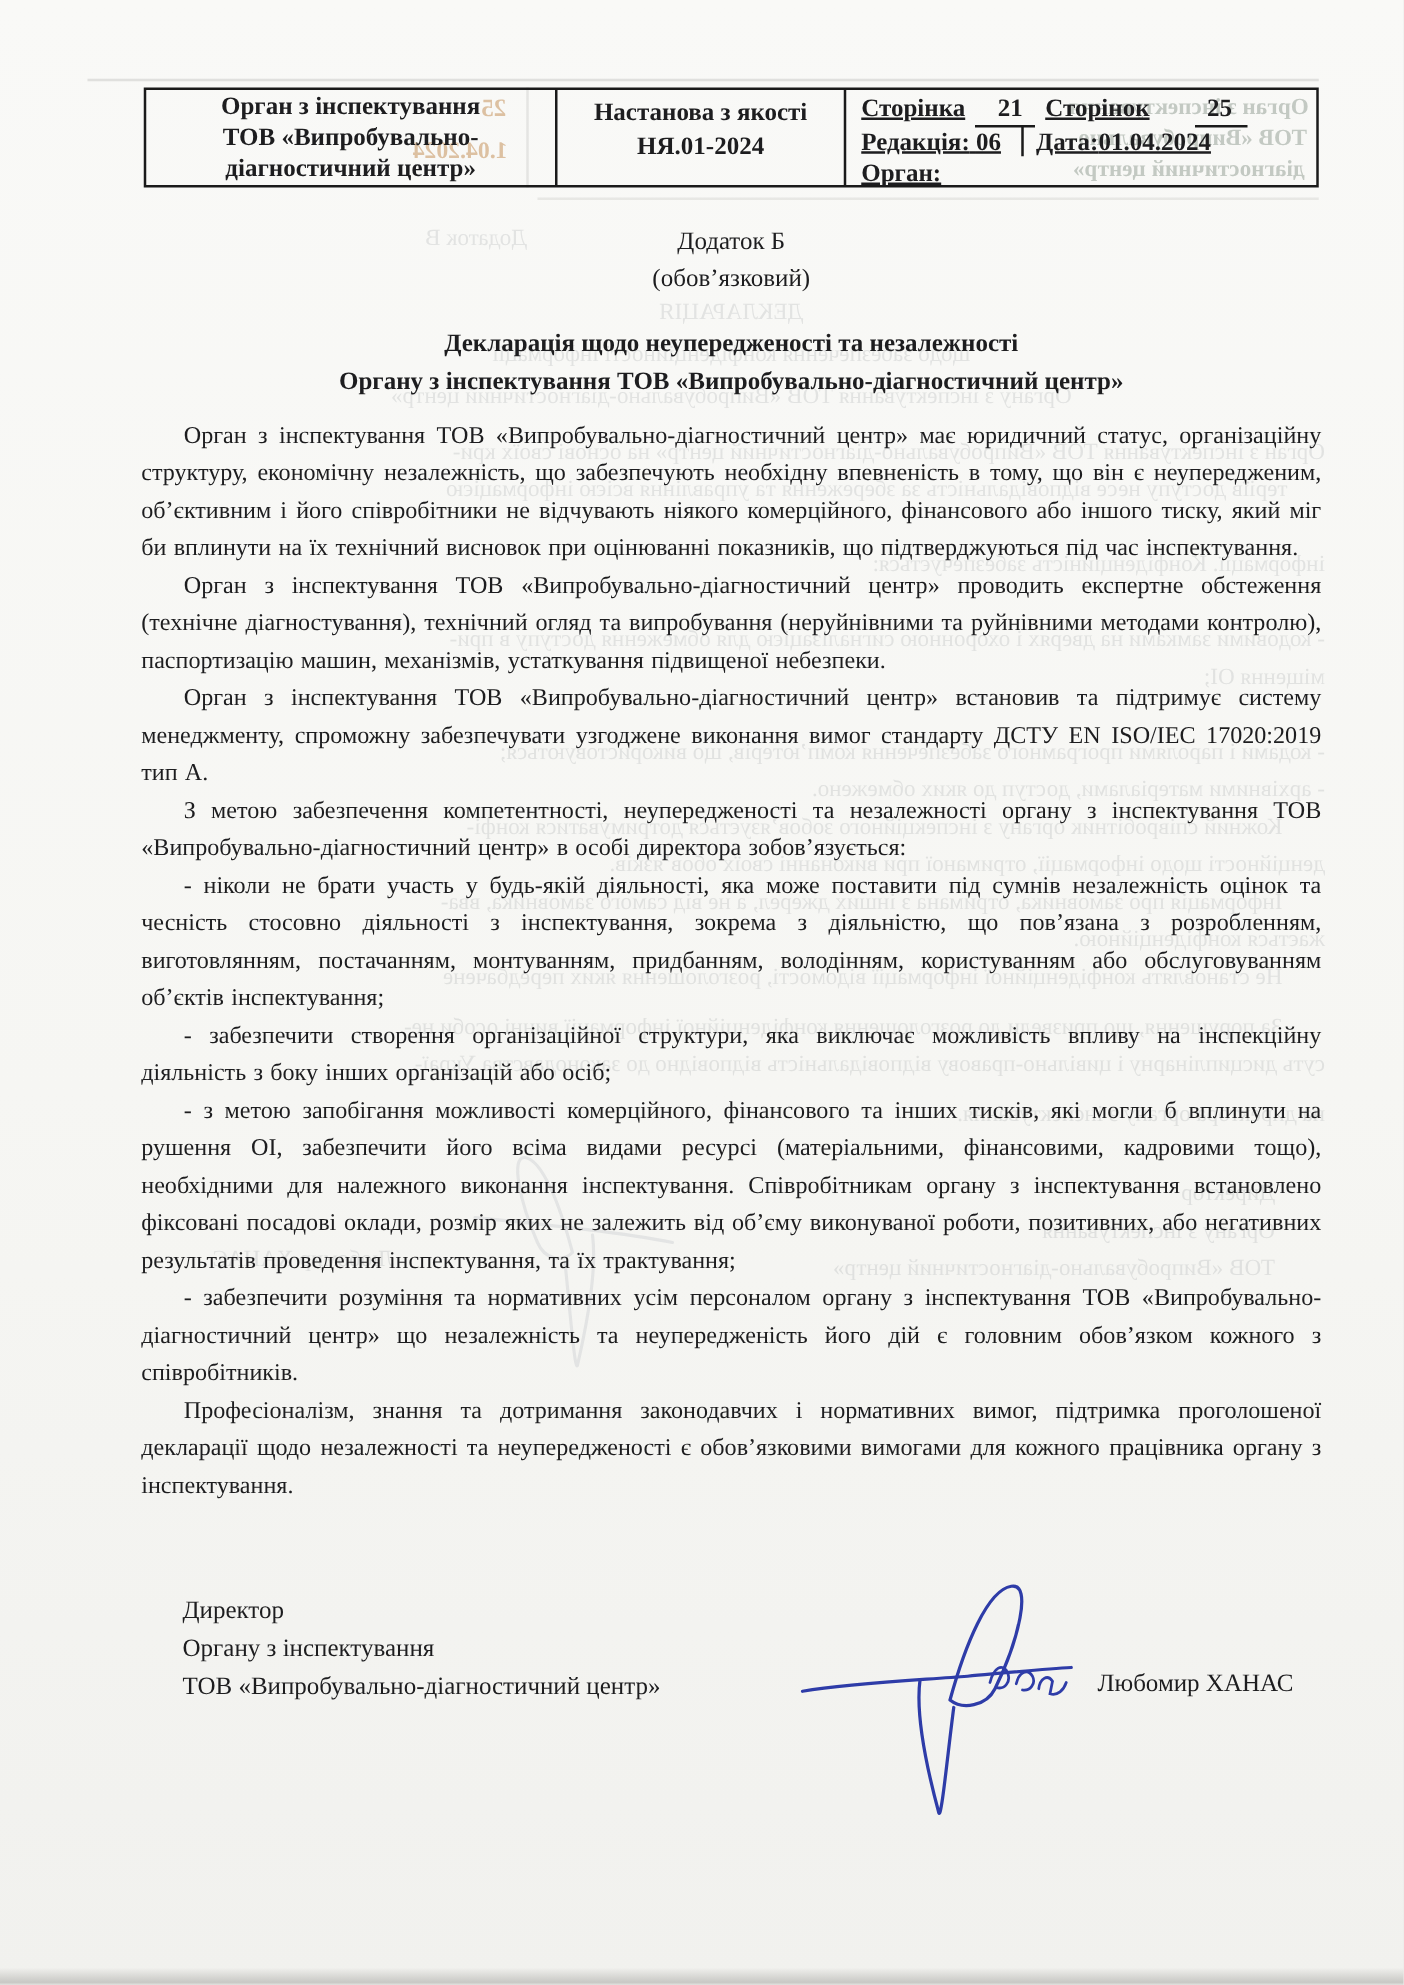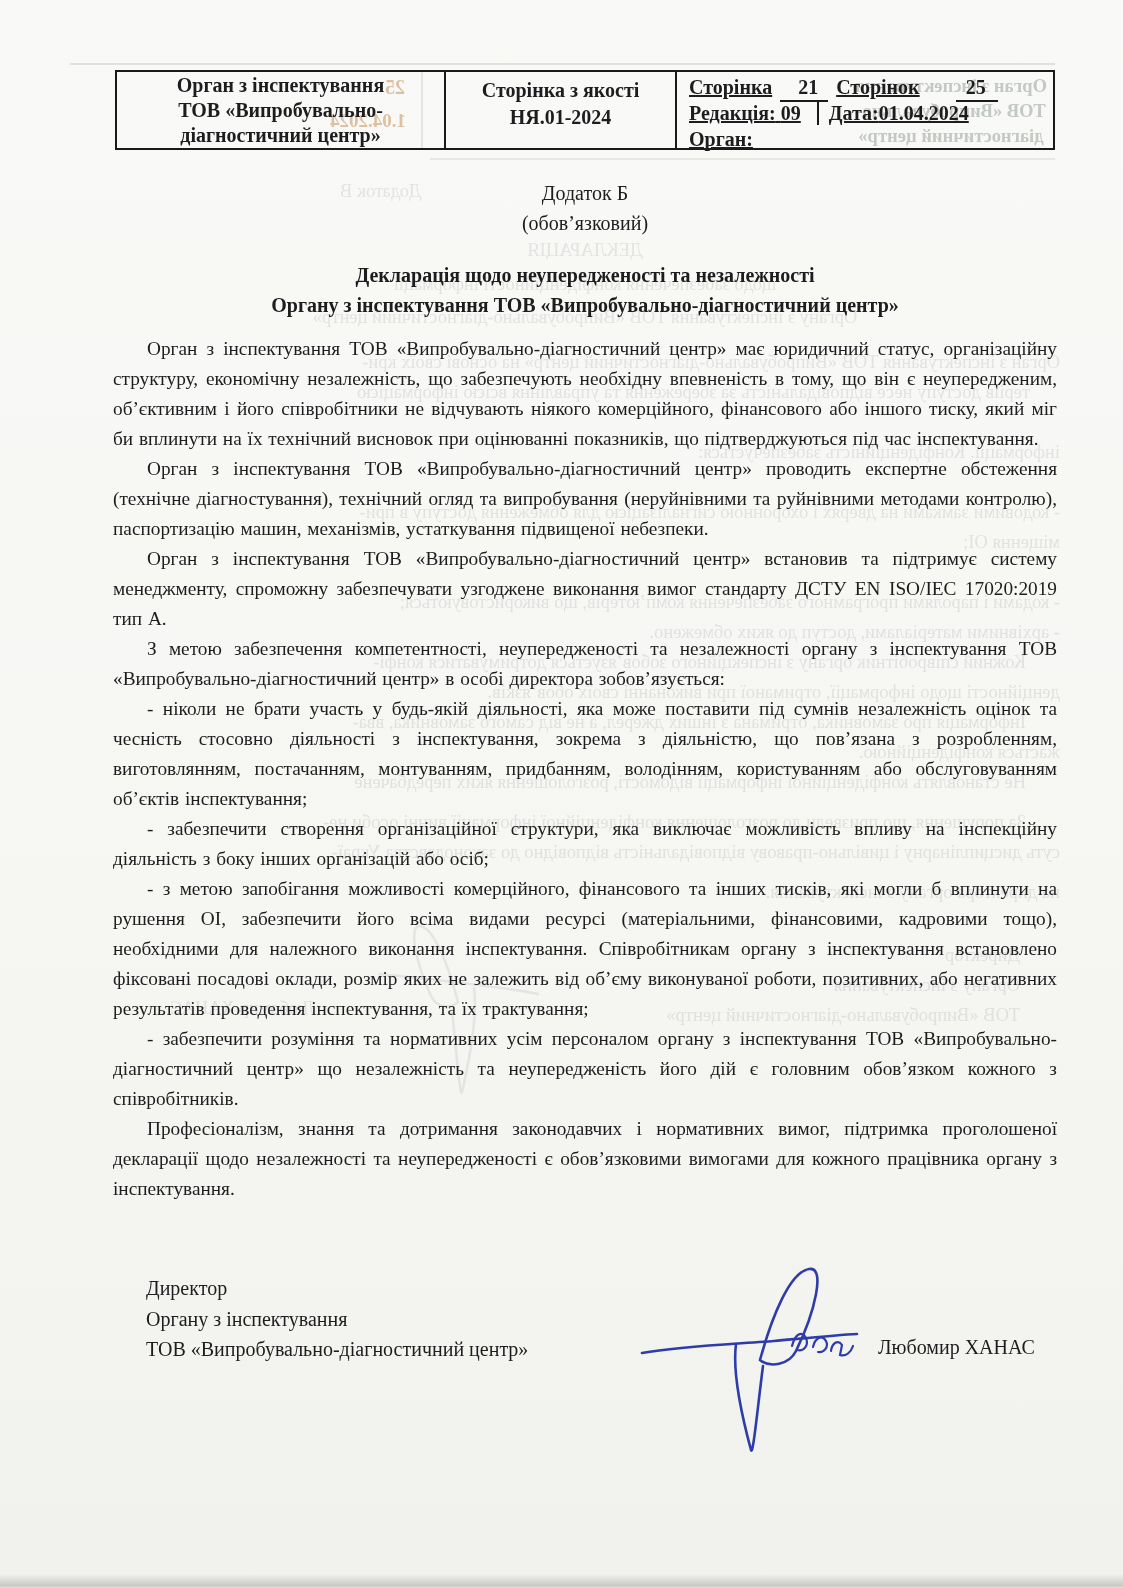--- a/index.html
+++ b/index.html
@@ -100,30 +100,30 @@
     </svg>
   </div>
 
   <div class="hdr">
     <div class="cell cell-org">
       <div>Орган з інспектування</div>
       <div>ТОВ «Випробувально-</div>
       <div>діагностичний центр»</div>
     </div>
     <div class="cell cell-doc">
-      <div>Сторінка з якості</div>
+      <div>Настанова з якості</div>
       <div>НЯ.01-2024</div>
     </div>
     <div class="cell cell-meta">
       <div class="meta-row">
         <span>Сторінка</span><span class="u u1">21</span><span>Сторінок</span><span class="u u2">25</span>
       </div>
       <div class="meta-row">
         <span>Редакція:</span>
-        <span>09</span><span class="vbar"></span><span>Дата:</span><span>01.04.2024</span>
+        <span>06</span><span class="vbar"></span><span>Дата:</span><span>01.04.2024</span>
       </div>
       <div class="meta-row">
         <span>Орган:</span>
       </div>
     </div>
   </div>
 
   <div class="content">
     <div class="t-center">Додаток Б</div>
     <div class="t-center">(обов’язковий)</div>

